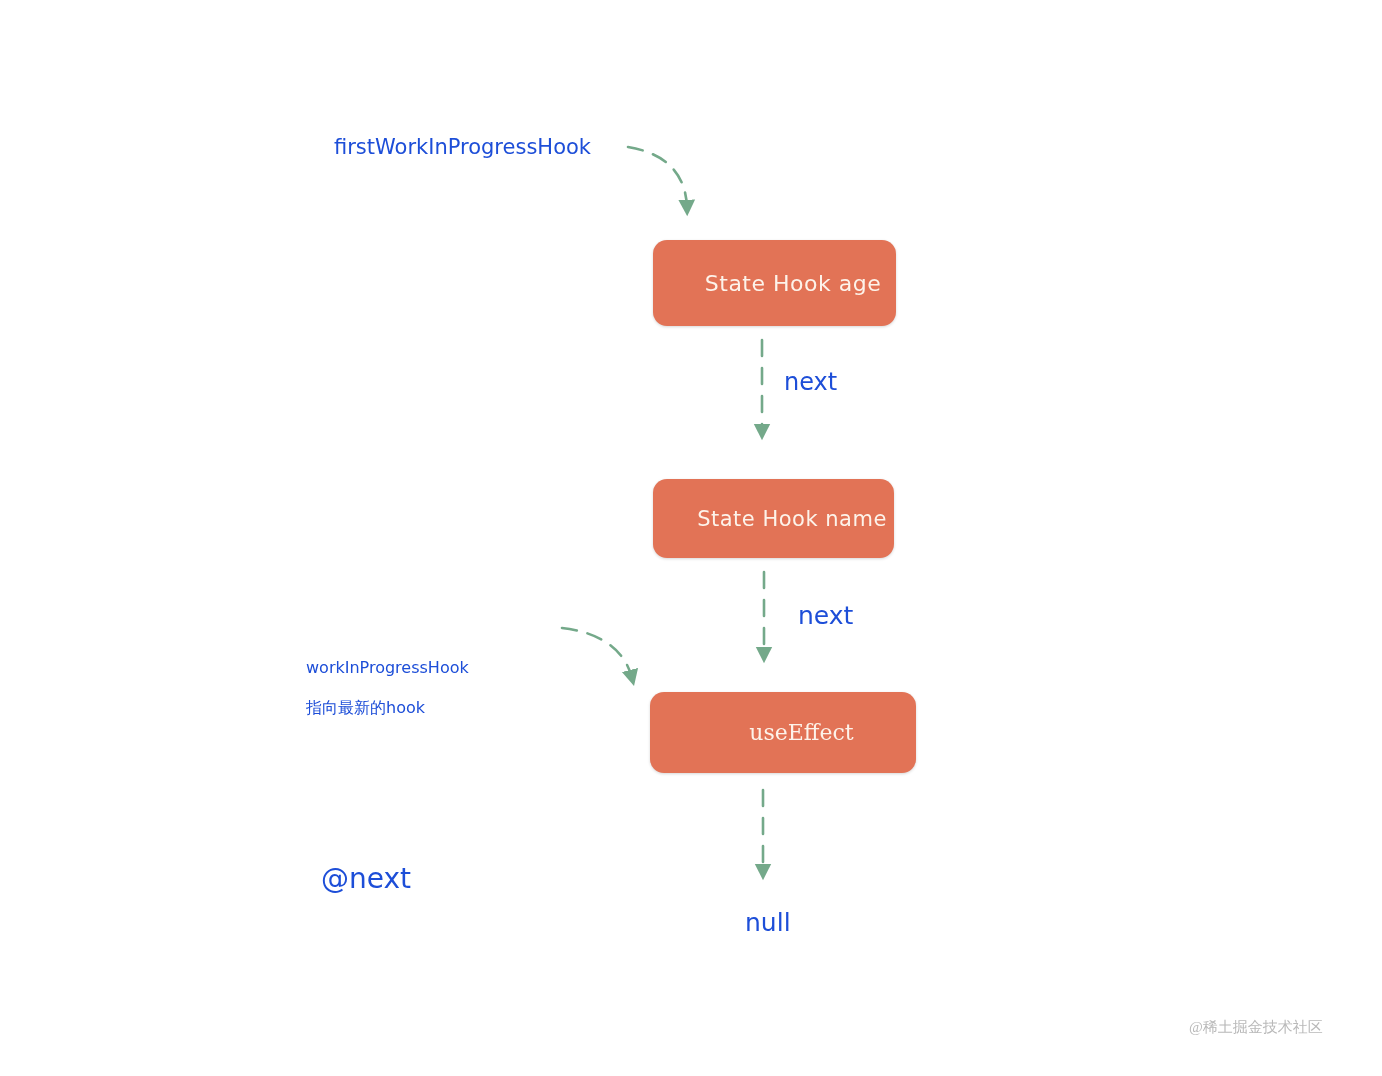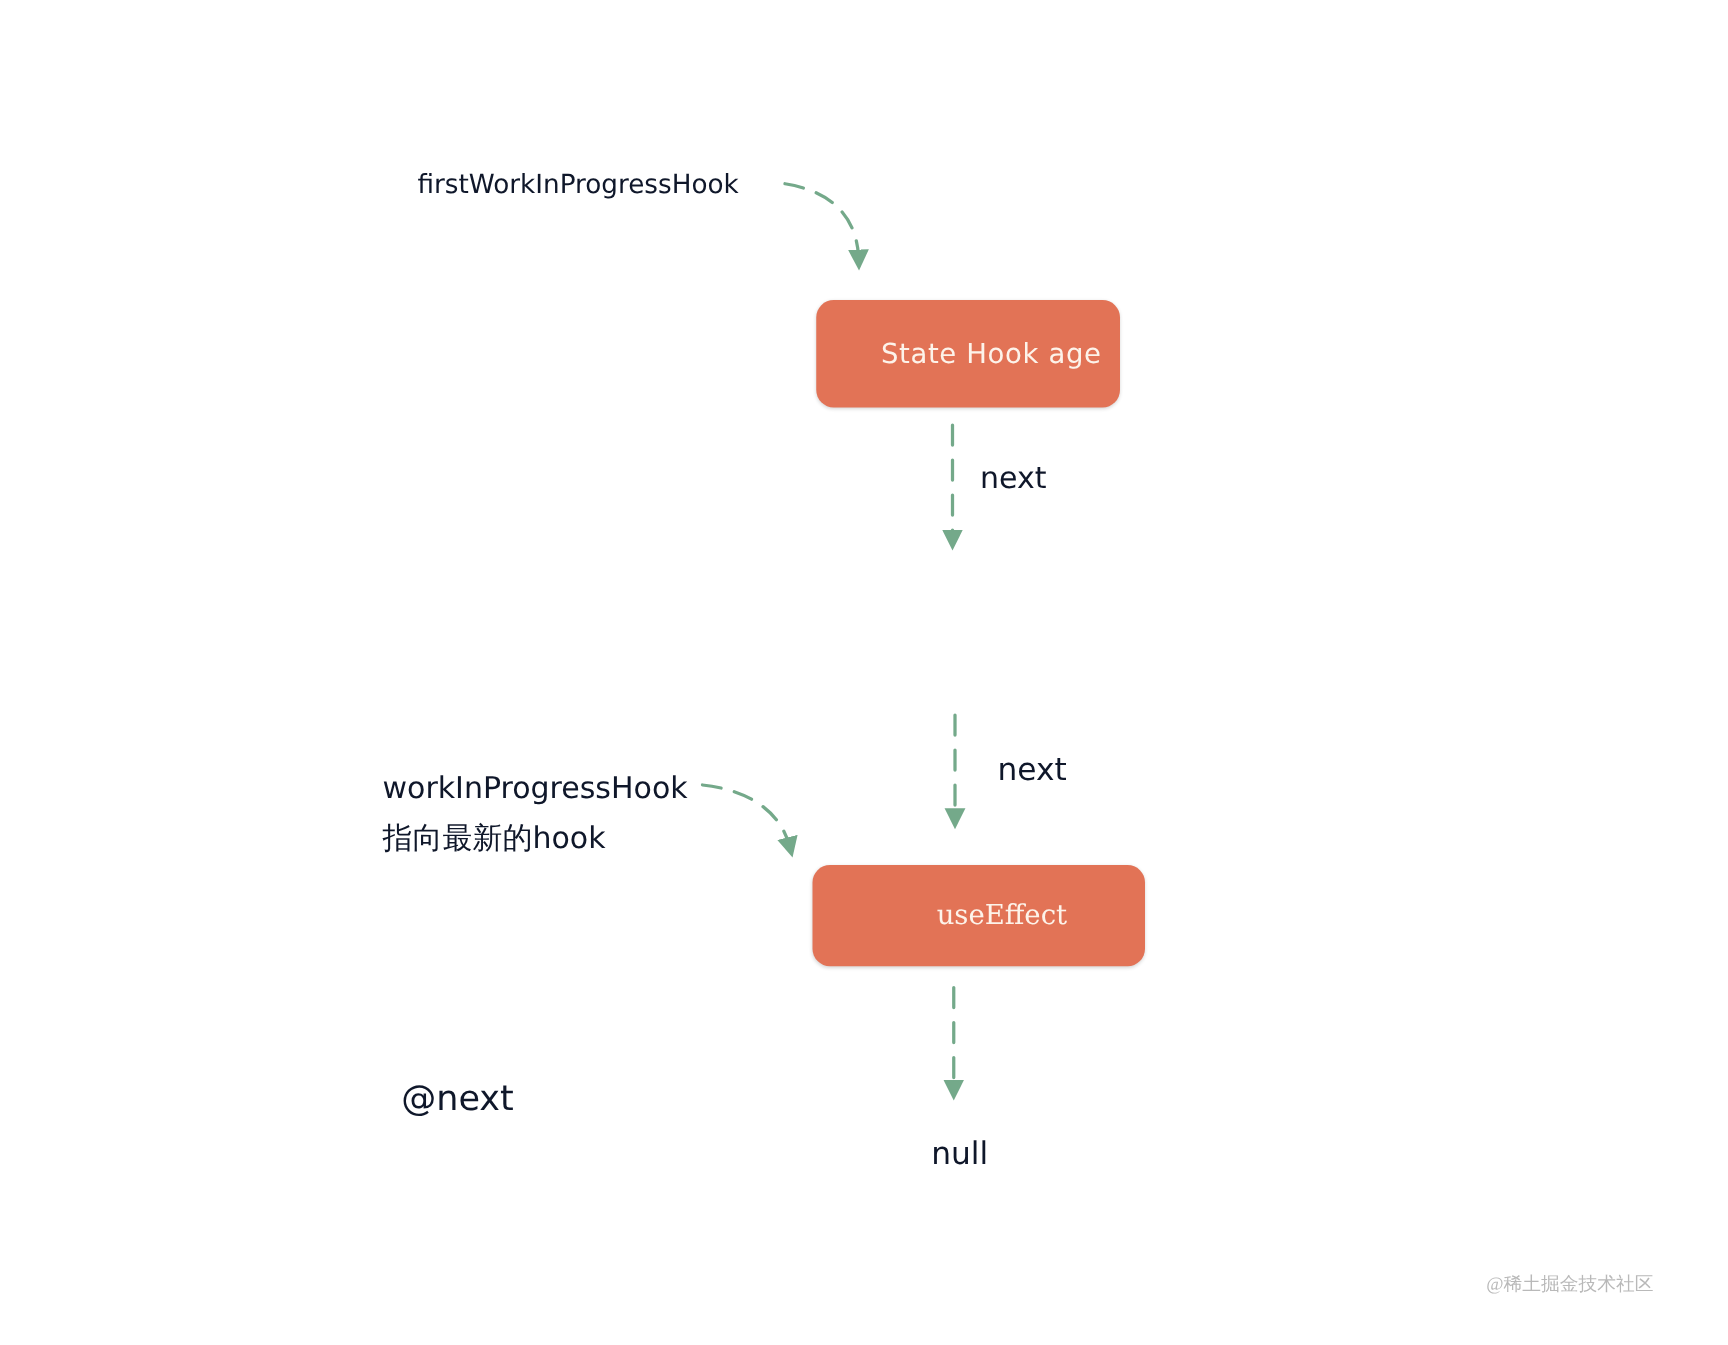--- a/index.html
+++ b/index.html
@@ -53,37 +53,37 @@
   #box-use-effect .hook-label {
     font-family: "DejaVu Serif", serif;
     font-size: 22px;
     letter-spacing: 0;
   }
 
   
   .annot {
     position: absolute;
     font-family: "DejaVu Sans", sans-serif;
-    color: #0f172a;
+    color: #1d4ed8;
     white-space: pre;
   }
 
   #label-first-wip-hook {
     left: 334px; top: 128px;
     width: 300px;
     font-size: 21px;
     line-height: 39px;
     white-space: normal;
     word-break: break-all;
   }
 
   #label-wip-hook {
-    left: 306px; top: 610px;
+    left: 306px; top: 648px;
     width: 300px;
-    font-size: 24px;
+    font-size: 16px;
     line-height: 40px;
     white-space: normal;
   }
 
   #label-next-1 {
     left: 784px; top: 368px;
     font-size: 24px;
   }
   #label-next-2 {
     left: 798px; top: 601px;
@@ -144,20 +144,23 @@
 
     <g>
       <path d="M 763 790 L 763 872" fill="none" stroke="#74a98a" stroke-width="2.6" stroke-dasharray="16 12" stroke-linecap="round" marker-end="url(#head-green)"></path>
     </g>
   </svg>
 
   <div class="hook-box" id="box-state-hook-age" style="background:#e27356">
     <span class="hook-label">State Hook age</span>
   </div>
 
+  <div class="hook-box" id="box-state-hook-name" style="background:#e27356">
+    <span class="hook-label">State Hook name</span>
+  </div>
 
   <div class="hook-box" id="box-use-effect" style="background:#e27356">
     <span class="hook-label">useEffect</span>
   </div>
 
   <div class="annot" id="label-first-wip-hook">firstWorkInProgressHook</div>
 
   <div class="annot" id="label-wip-hook"><span>workInProgressHook</span><br><span>指向最新的hook</span></div>
 
   <div class="annot" id="label-next-1">next</div>

